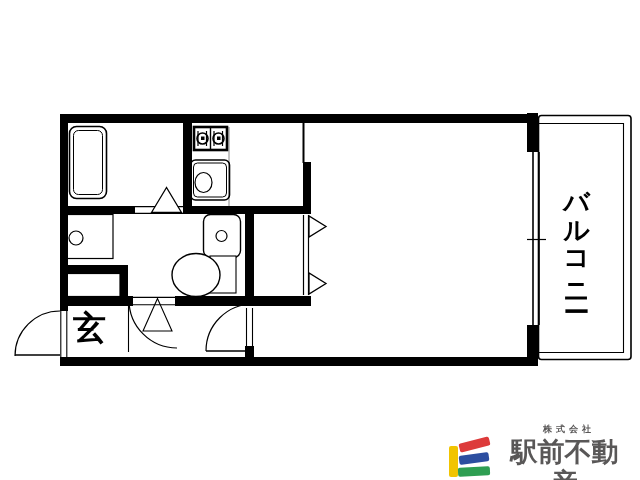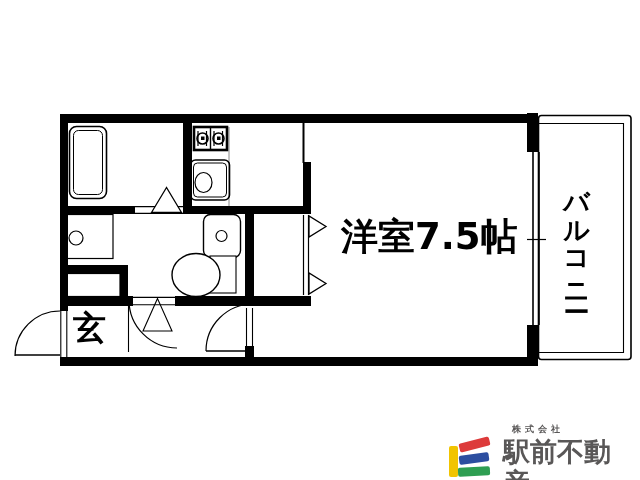--- a/index.html
+++ b/index.html
@@ -9,21 +9,21 @@
   }
   .plan-svg{position:absolute;left:0;top:0;}
   .label{position:absolute;color:#000;white-space:nowrap;}
   .label-main{left:341px;top:212px;font-size:37px;font-weight:700;letter-spacing:0px;}
   .label-balcony{
     left:564px;top:172px;height:150px;font-size:26px;font-weight:600;
     writing-mode:vertical-rl;text-orientation:upright;letter-spacing:2px;line-height:1;
   }
   .label-entrance{left:73px;top:306px;font-size:33px;font-weight:700;}
   
-  .logo{position:absolute;left:446px;top:423px;width:180px;height:52px;}
+  .logo{position:absolute;left:446px;top:423px;width:180px;height:52px;text-align:center;}
   .logo-mark{position:absolute;left:0;top:10px;width:52px;height:42px;}
   .bar{position:absolute;border-radius:2px;}
   .bar-yellow{left:3px;top:13px;width:9px;height:31px;background:#F1C400;}
   .bar-red{left:13px;top:7px;width:31px;height:9px;background:#DD3B3B;transform:rotate(-14deg);}
   .bar-blue{left:13px;top:21px;width:30px;height:9px;background:#2C4EA0;transform:rotate(-8deg);}
   .bar-green{left:12px;top:34px;width:32px;height:9px;background:#2E9E52;transform:rotate(-3deg);}
   .logo-text{position:absolute;left:57px;top:0px;color:#595757;}
   .logo-prefix{font-size:9px;letter-spacing:4px;font-weight:600;display:block;margin-left:9px;}
   .logo-name{font-size:27px;font-weight:600;letter-spacing:0px;display:block;line-height:1.15;}
 </style>
@@ -133,21 +133,20 @@
     </g>
 
     <g>
       <line x1="60.8" y1="311" x2="60.8" y2="357" stroke="#000" stroke-width="1.1"></line>
       <line x1="66.8" y1="311" x2="66.8" y2="357" stroke="#000" stroke-width="1.1"></line>
       <line x1="15" y1="355" x2="60" y2="355" stroke="#000" stroke-width="1.6"></line>
       <path d="M15,356 A45,45 0 0 1 60,311" fill="none" stroke="#000" stroke-width="1.2"></path>
     </g>
   </svg>
 
-  <div class="label label-main">洋室7.5帖</div>
 
   <div class="label label-balcony">バルコニー</div>
 
   <div class="label label-entrance">玄</div>
 
   <div class="logo">
     <div class="logo-mark">
       <div class="bar bar-yellow"></div>
       <div class="bar bar-red"></div>
       <div class="bar bar-blue"></div>

